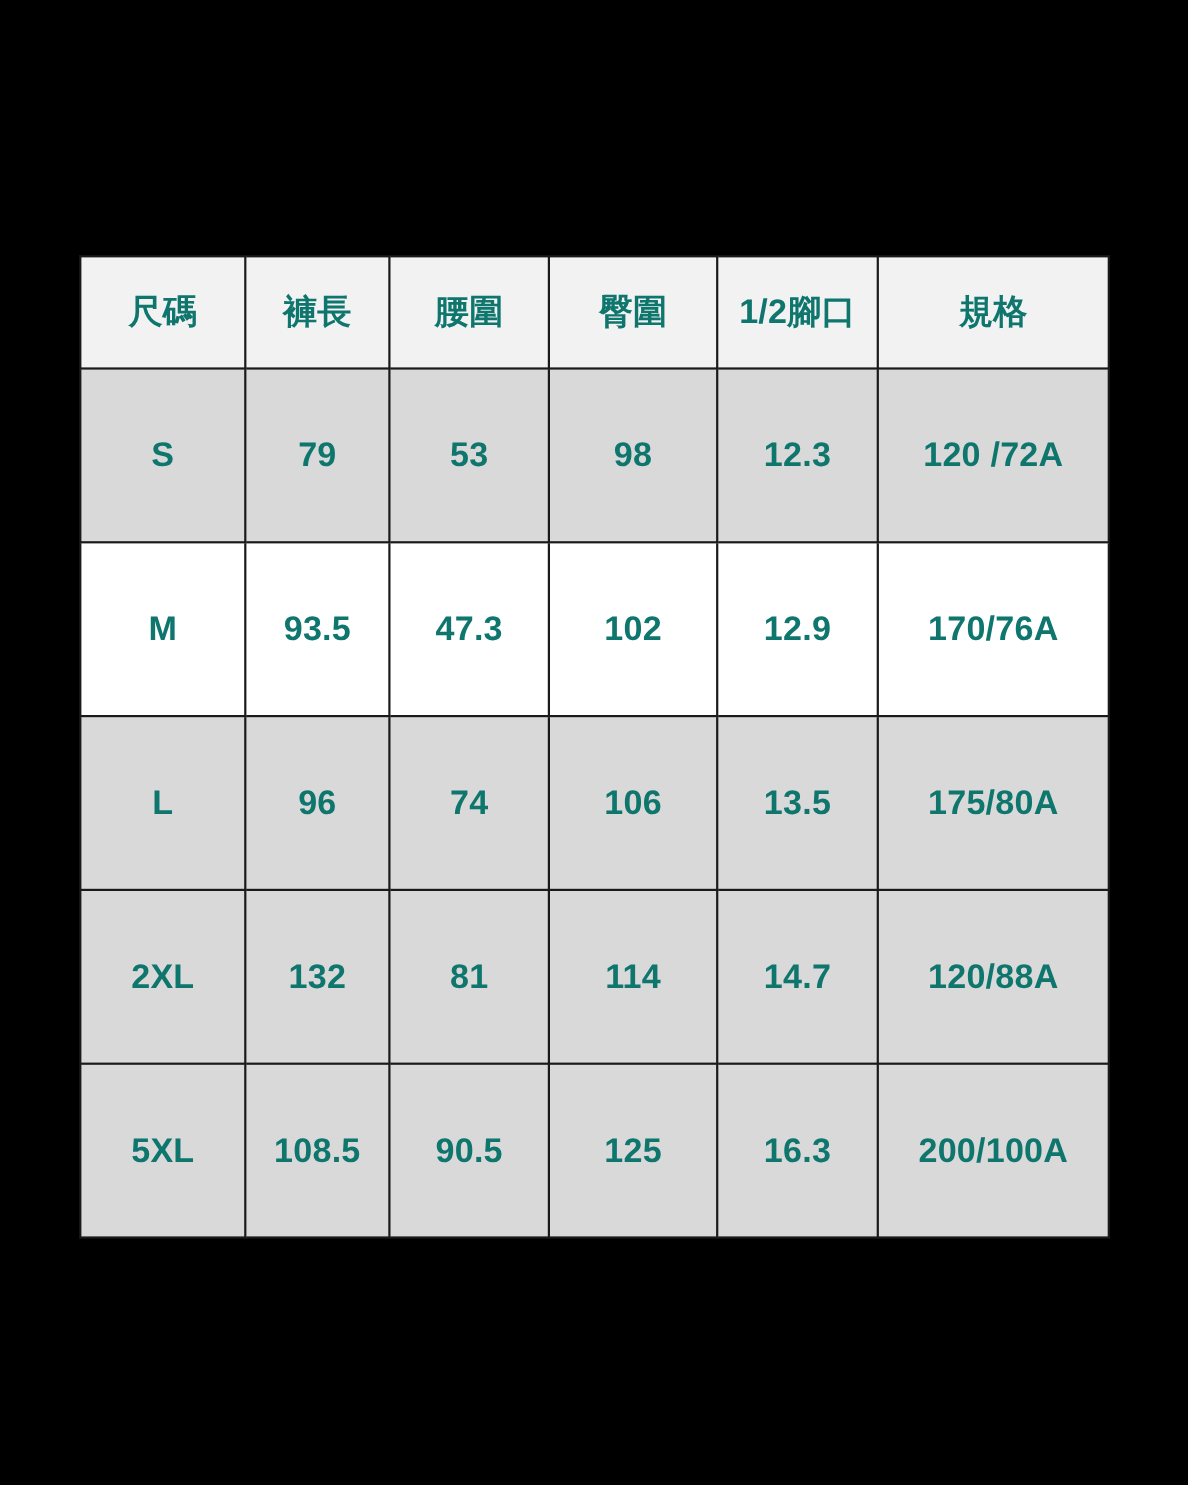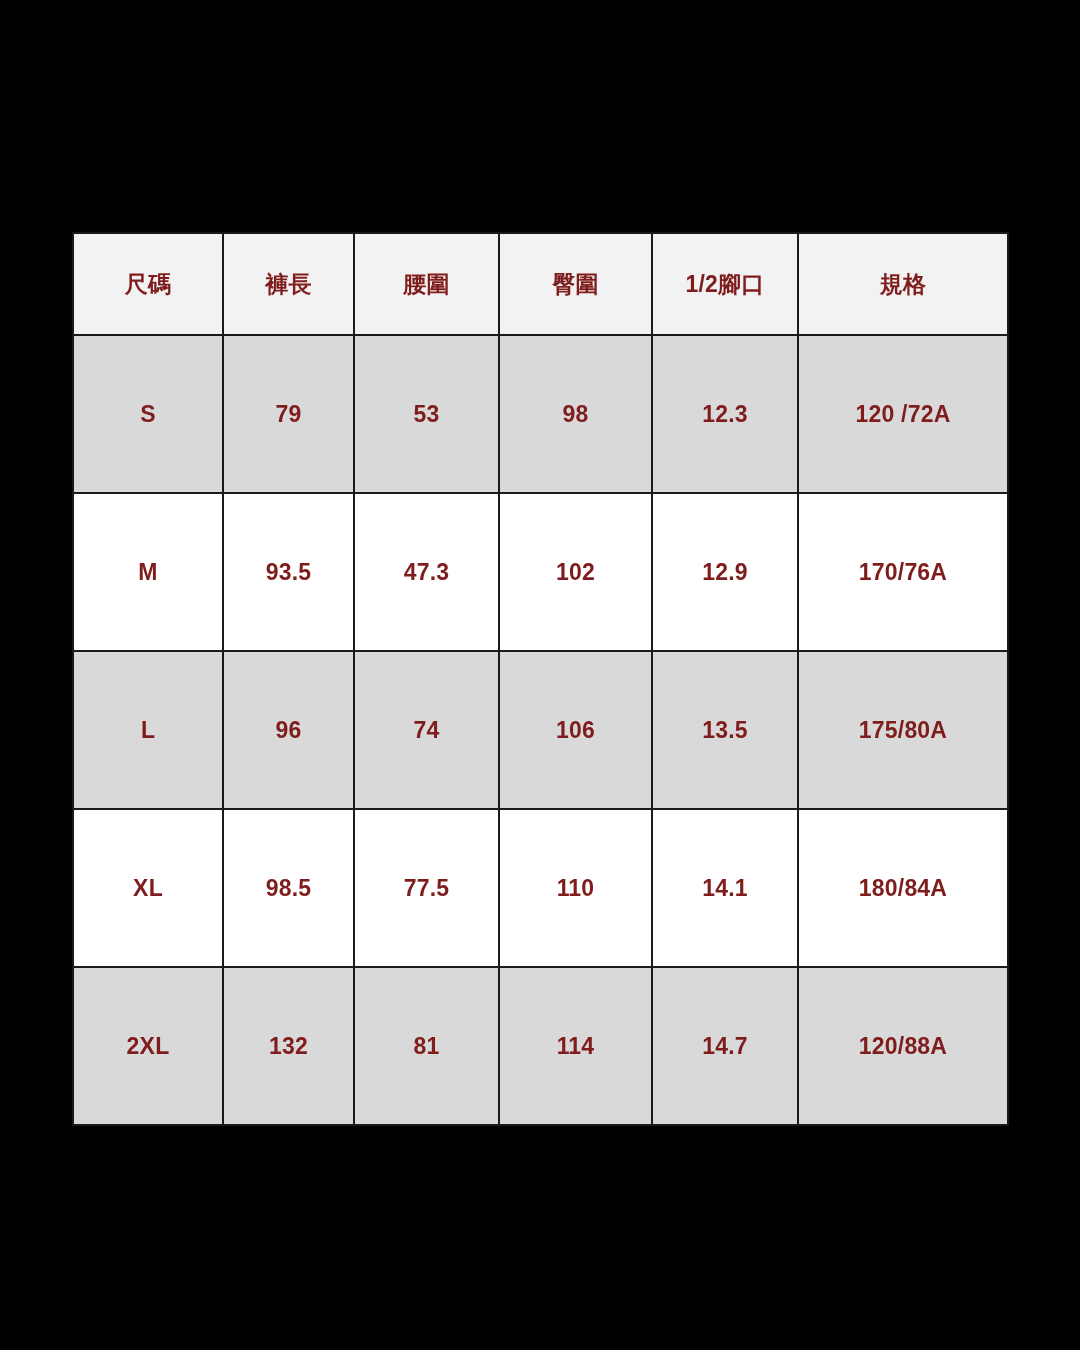--- a/index.html
+++ b/index.html
@@ -30,22 +30,22 @@
     border-collapse: collapse;
     table-layout: fixed;
   }
 
   table.size-chart th,
   table.size-chart td {
     border: 2px solid #1a1a1a;
     text-align: center;
     vertical-align: middle;
     font-weight: bold;
-    color: #7f1d1d;
-    font-size: 23px;
+    color: #0f766e;
+    font-size: 31px;
     letter-spacing: 0.2px;
     padding: 0 2px;
   }
 
   
   col.c-size  { width: 150px; }
   col.c-len   { width: 131px; }
   col.c-waist { width: 145px; }
   col.c-hip   { width: 153px; }
   col.c-leg   { width: 146px; }
@@ -103,31 +103,31 @@
         <td>170/76A</td>
       </tr>
       <tr class="row-shaded">
         <td>L</td>
         <td>96</td>
         <td>74</td>
         <td>106</td>
         <td>13.5</td>
         <td>175/80A</td>
       </tr>
-      <tr class="row-plain">
-        <td>XL</td>
-        <td>98.5</td>
-        <td>77.5</td>
-        <td>110</td>
-        <td>14.1</td>
-        <td>180/84A</td>
-      </tr>
       <tr class="row-shaded">
         <td>2XL</td>
         <td>132</td>
         <td>81</td>
         <td>114</td>
         <td>14.7</td>
         <td>120/88A</td>
       </tr>
+      <tr class="row-shaded">
+        <td>5XL</td>
+        <td>108.5</td>
+        <td>90.5</td>
+        <td>125</td>
+        <td>16.3</td>
+        <td>200/100A</td>
+      </tr>
     </tbody>
   </table>
 </div>
 
 </body></html>

